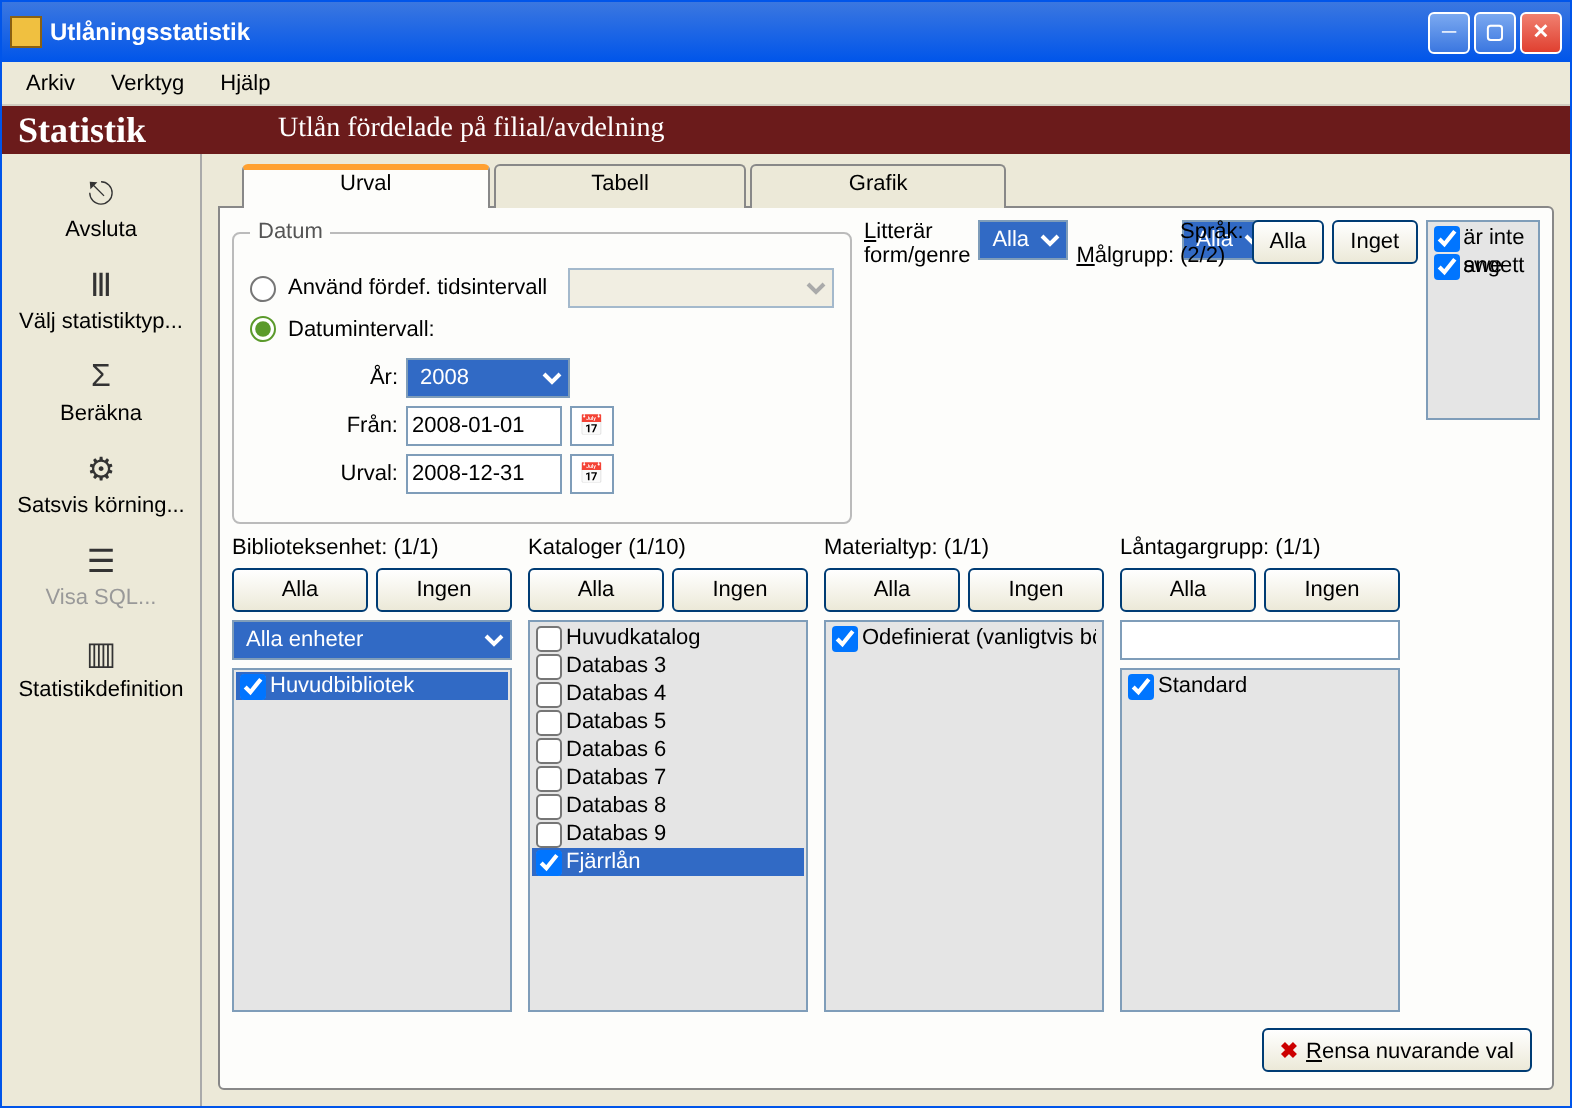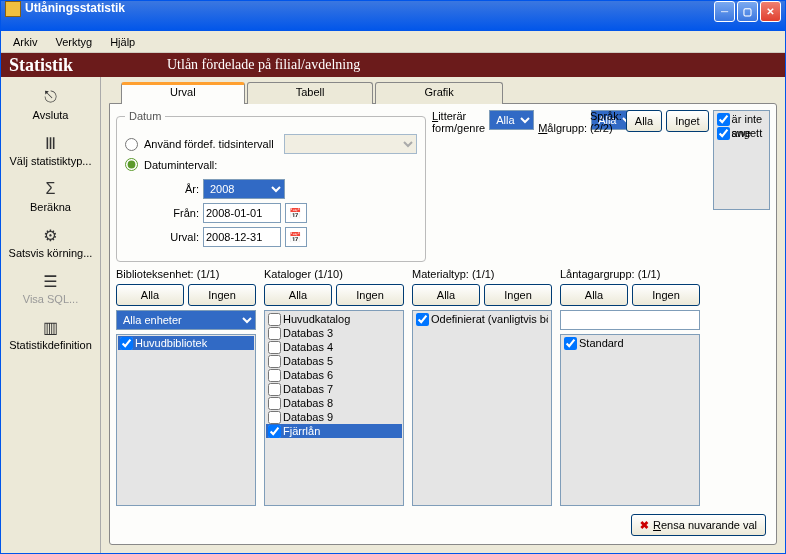--- a/index.html
+++ b/index.html
@@ -1,26 +1,26 @@
 <!DOCTYPE html>
 <html><head>
 <meta charset="utf-8">
 <style>
 * { box-sizing: border-box; font-family: Tahoma, sans-serif; font-size: 11px; }
 body { margin: 0; padding: 0; background: #fff; }
 .window { width: 786px; height: 554px; border: 1px solid #0055EA; background: #ECE9D8; display: flex; flex-direction: column; }
-.titlebar { height: 30px; background: linear-gradient(#3B77E0, #0055EA); display: flex; padding: 0 4px; color: #fff; font-weight: bold; }
+.titlebar { height: 30px; background: linear-gradient(#3B77E0, #0055EA); display: flex; align-items: center; padding: 0 4px; color: #fff; font-weight: bold; }
 .titlebar .icon { width: 16px; height: 16px; margin-right: 4px; background: #f0c040; border: 1px solid #8a6010; }
 .titlebar .title { flex: 1; font-size: 12px; }
 .titlebar .wbtns { display: flex; gap: 2px; }
 .wbtn { width: 21px; height: 21px; background: linear-gradient(#7BA9F0,#3B77E0); border: 1px solid #fff; border-radius: 3px; color: #fff; display: flex; align-items: center; justify-content: center; font-weight: bold; font-size: 10px; cursor: pointer; }
 .wbtn.close { background: linear-gradient(#F08070,#E04030); }
 .menubar { height: 22px; background: #ECE9D8; border-bottom: 1px solid #d0ccc0; display: flex; align-items: center; padding: 0 4px; gap: 2px; }
 .menuitem { padding: 2px 8px; cursor: pointer; }
-.header-band { height: 24px; background: #6B1B1B; color: #fff; display: flex; align-items: center; padding: 0 8px; gap: 28px; }
+.header-band { height: 24px; background: #6B1B1B; color: #fff; display: flex; align-items: center; padding: 0 8px; }
 .header-band .h1 { font-family: "Times New Roman", serif; font-size: 18px; font-weight: bold; width: 130px; }
 .header-band .h2 { font-family: "Times New Roman", serif; font-size: 14px; }
 .body { flex: 1; display: flex; background: #ECE9D8; }
 .sidebar { width: 100px; border-right: 1px solid #aaa; background: #ECE9D8; padding: 4px 0; display: flex; flex-direction: column; }
 .sidebtn { display: flex; flex-direction: column; align-items: center; gap: 2px; padding: 6px 4px; cursor: pointer; text-align: center; }
 .sidebtn.disabled { color: #999; }
 .sidebtn .sicon { width: 24px; height: 20px; display: flex; align-items: center; justify-content: center; font-size: 16px; color: #333; }
 .main { flex: 1; padding: 4px 8px 8px 8px; display: flex; flex-direction: column; }
 .tabs { display: flex; height: 22px; padding-left: 12px; }
 .tab { padding: 3px 48px; border: 1px solid #888; border-bottom: none; background: #ECE9D8; margin-right: 2px; border-radius: 3px 3px 0 0; position: relative; top: 1px; cursor: pointer; }

